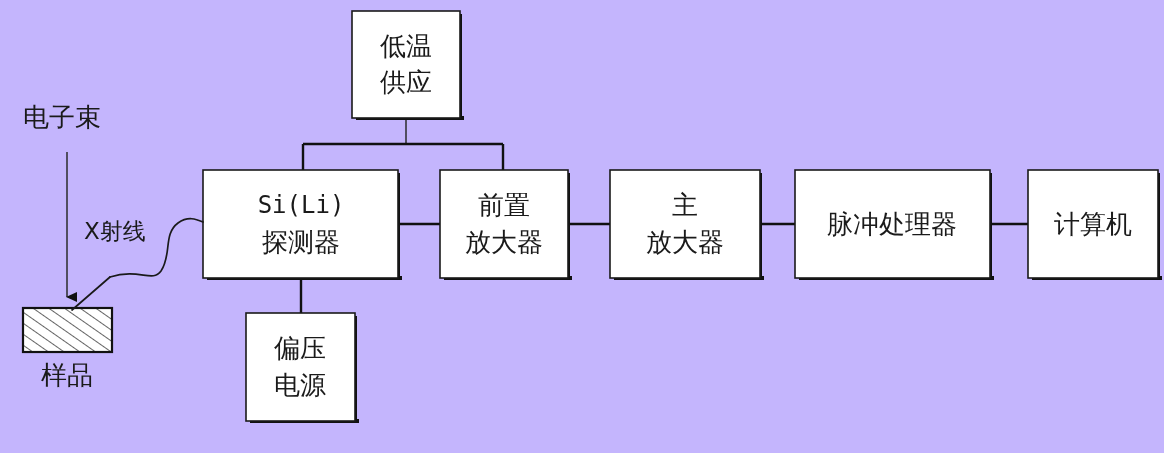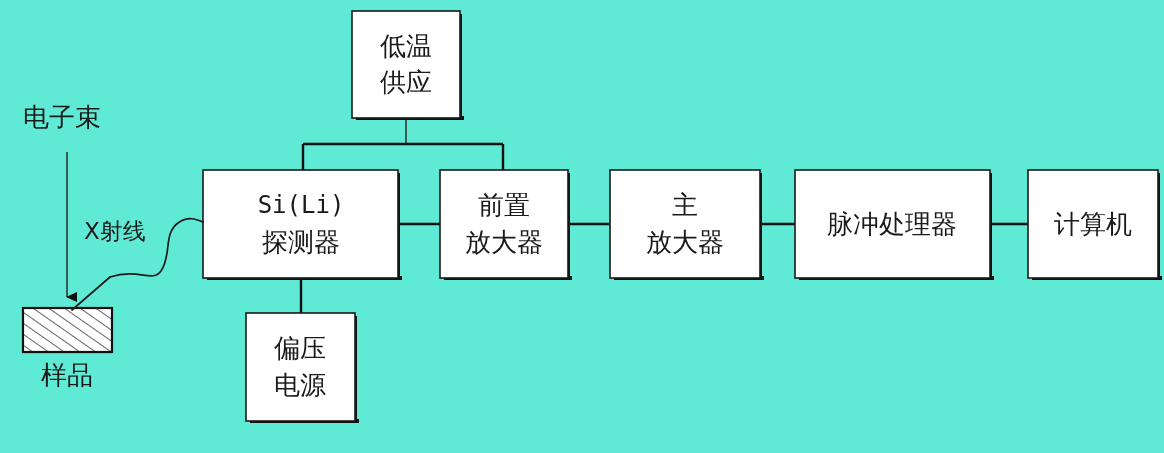--- a/index.html
+++ b/index.html
@@ -4,21 +4,21 @@
 <style>
   html, body {
     margin: 0;
     padding: 0;
     background: #ffffff;
   }
   #diagram-root {
     position: relative;
     width: 1164px;
     height: 453px;
-    background: #5eead4;
+    background: #c4b5fd;
     font-family: "Liberation Sans", sans-serif;
     overflow: hidden;
   }
   #diagram-svg {
     position: absolute;
     left: 0;
     top: 0;
     width: 1164px;
     height: 453px;
   }

